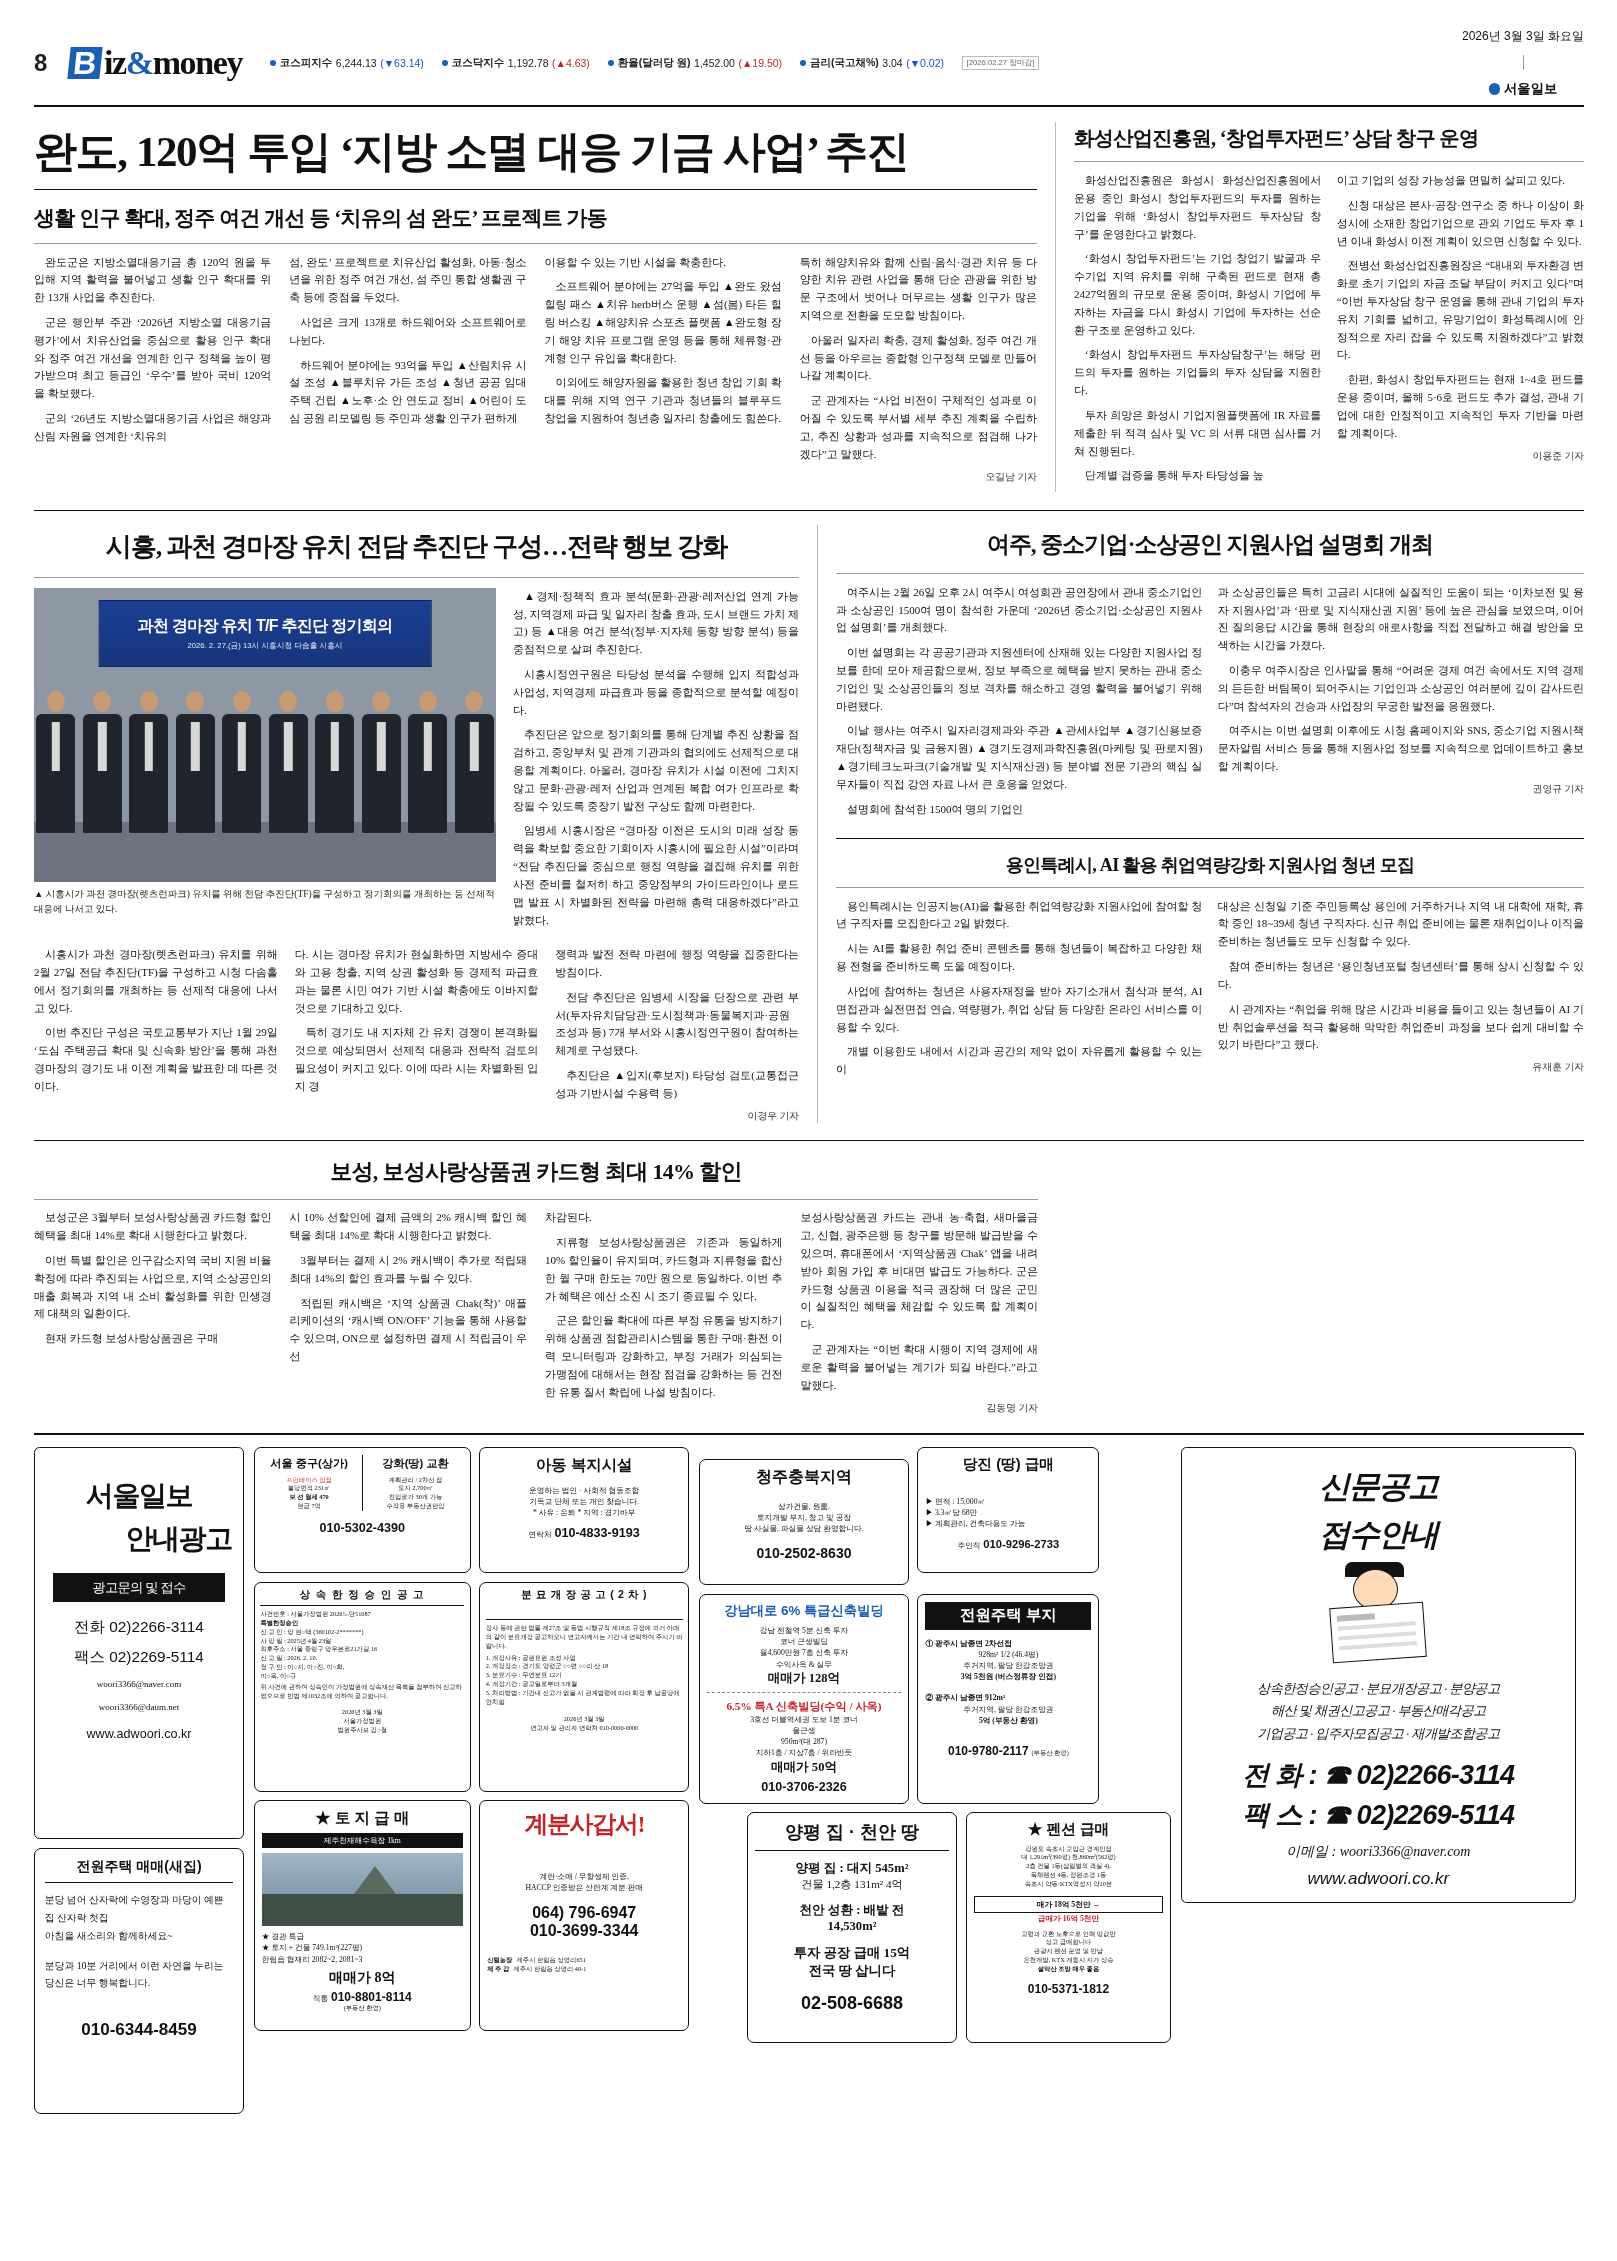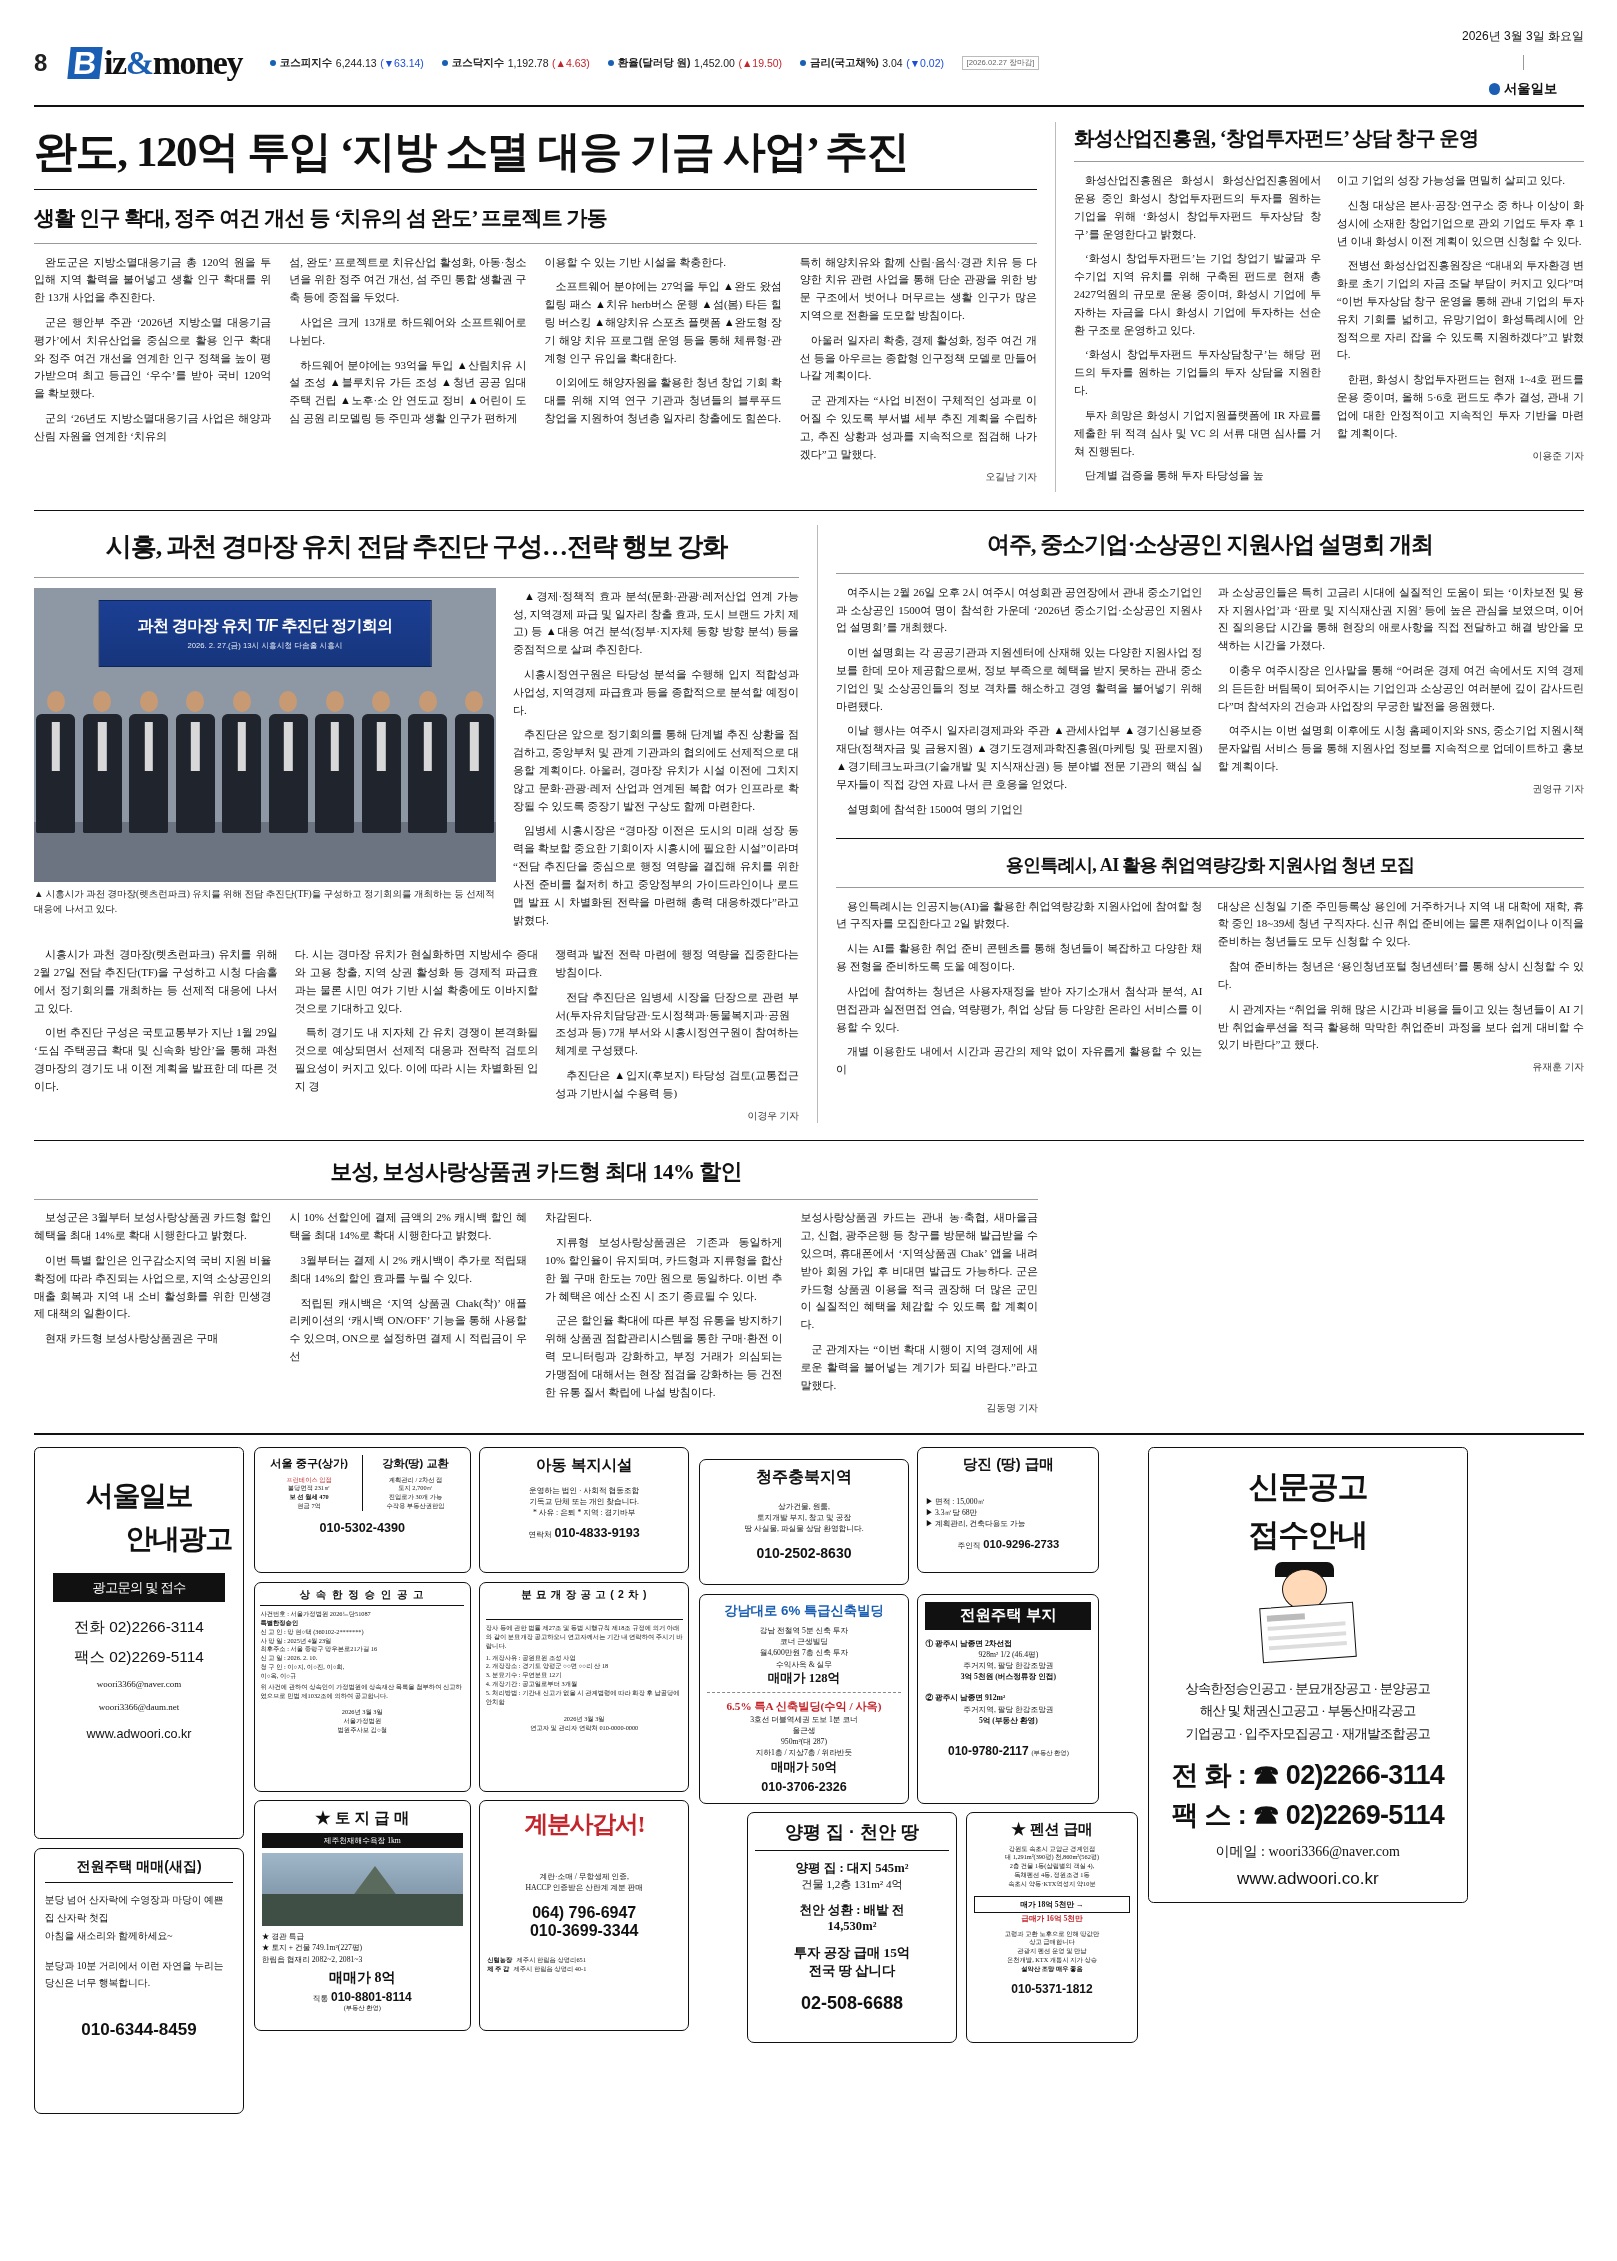--- a/index.html
+++ b/index.html
@@ -96,21 +96,21 @@
   .tiny { font-size:6.3px; line-height:1.4; }
 
   .brand-ad { width:210px; height:392px; border:1.4px solid #111; border-radius:5.6px; padding:11.2px; text-align:center; }
   .brand-ad h3 { font-size:28px; margin:18px 0 4.2px 0; letter-spacing:-1.4px; font-family:"Liberation Serif",serif;}
   .brand-ad h3.second { margin-top:0;text-align:right; }
   .brand-tag { background:#111; color:#fff; font-size:13.3px; padding:5.6px 0; margin:15.4px 7px; letter-spacing:-0.7px;}
   .brand-line { font-size:15.4px; margin:8.4px 0; font-family:"Liberation Sans",sans-serif;}
   .brand-mail { font-size:9px; line-height:1.5; margin-top:9.8px; }
   .brand-url { font-size:12.6px; margin-top:12.6px; font-family:"Liberation Sans",sans-serif;}
 
-  .notice-ad { width:320px; border:1.4px solid #111; border-radius:5.6px; padding:12.6px 11.2px; text-align:center; }
+  .notice-ad { width:395px; border:1.4px solid #111; border-radius:5.6px; padding:12.6px 11.2px; text-align:center;font-style:italic; }
   .notice-ad h3 { font-size:31px; margin:5.6px 0; letter-spacing:-1.4px;}
   .notice-list { font-size:13.3px; line-height:1.7; margin:11.2px 0; letter-spacing:-0.7px;}
   .phone-big { font-size:27px; font-weight:bold; letter-spacing:-0.7px; margin:4.2px 0; font-family:"Liberation Sans",sans-serif;}
   .mailline { font-size:14px; margin-top:9.8px; }
   .urlline { font-size:17px; margin-top:8.4px; font-family:"Liberation Sans",sans-serif;}
 
   .mascot { width:105px; height:105px; margin:5.6px auto; position:relative; }
   .mascot .face { position:absolute; left:27px; top:7px; width:45px; height:41px; background:#ffd9b8; border-radius:50%; border:1.4px solid #111;}
   .mascot .hat { position:absolute; left:19.6px; top:0px; width:59px; height:15.4px; background:#111; border-radius:7px 7px 0 0;}
   .mascot .paper { position:absolute; left:5.6px; top:43px; width:94px; height:55px; background:#fff; border:1.4px solid #111; transform:rotate(-4deg);}
@@ -565,21 +565,21 @@
         <div class="adbox rounded" style="width:210px;height:231px;padding:7px;">
           <div class="ad-title center" style="font-size:18px;border-bottom:1.4px solid #111;padding-bottom:5.6px;">양평 집 · 천안 땅</div>
           <div class="center bold" style="font-size:12.6px;margin-top:9.8px;">양평 집 : 대지 545m²</div>
           <div class="center" style="font-size:11.2px;">건물 1,2층 131m² 4억</div>
           <div class="center bold" style="font-size:12.6px;margin-top:9.8px;">천안 성환 : 배밭 전</div>
           <div class="center bold" style="font-size:12.6px;">14,530m²</div>
           <div class="center bold" style="font-size:13.3px;margin-top:9.8px;">투자 공장 급매 15억</div>
           <div class="center bold" style="font-size:13.3px;">전국 땅 삽니다</div>
           <div class="ad-phone center" style="font-size:18px;margin-top:12.6px;">02-508-6688</div>
         </div>
-        <div class="adbox rounded" style="width:172px;height:231px;padding:7px;">
+        <div class="adbox rounded" style="width:205px;height:231px;padding:7px;">
           <div class="ad-title center" style="font-size:14.7px;">★ 펜션 급매</div>
           <div class="tiny center" style="margin-top:5.6px;">강원도 속초시 교암근 경계인접</div>
           <div class="tiny center">대 1,291m²(390평) 천,860m²(562평)</div>
           <div class="tiny center">2층 건물 1동(삼림별외 객실 4),</div>
           <div class="tiny center">독채펜션 4동, 정원조경 1동</div>
           <div class="tiny center">속초시 약동·KTX역성지 약10분</div>
           <div class="center small bold" style="margin-top:7px;border:0.7px solid #111;padding:2.1px;">매가 18억 5천만 →</div>
           <div class="center small bold redtxt">급매가 16억 5천만</div>
           <div class="tiny center" style="margin-top:5.6px;">고령과 교환 노후으로 인해 땅값만</div>
           <div class="tiny center">상고 급매합니다</div>

